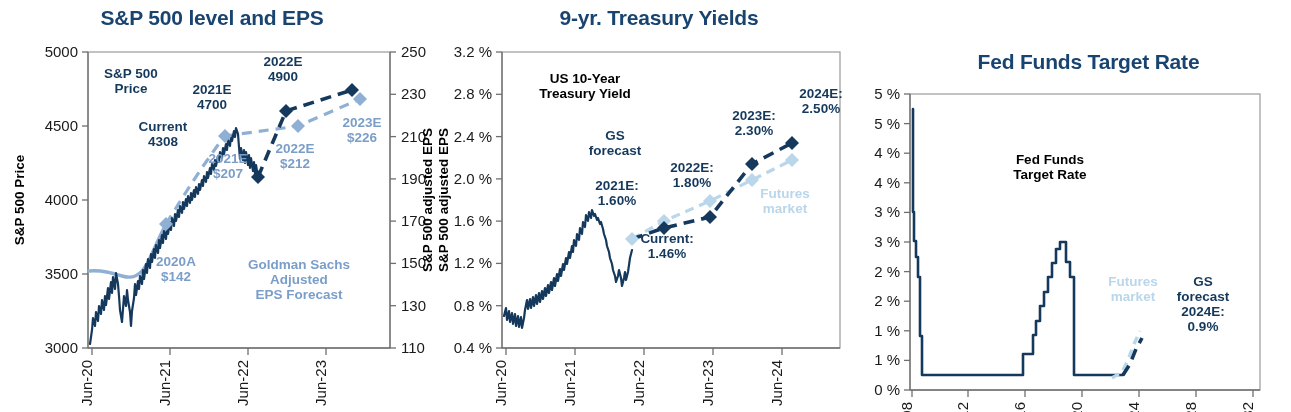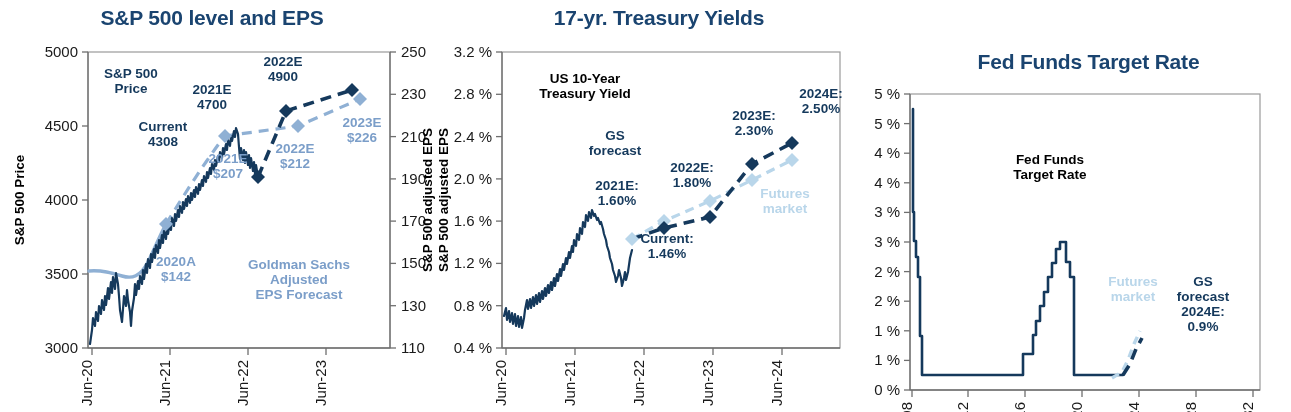--- a/index.html
+++ b/index.html
@@ -161,21 +161,21 @@
       <text class="ann ann-blue" x="176" y="266" text-anchor="middle">2020A</text>
       <text class="ann ann-blue" x="176" y="281" text-anchor="middle">$142</text>
 
       <text class="ann ann-blue" x="299" y="269" text-anchor="middle">Goldman Sachs</text>
       <text class="ann ann-blue" x="299" y="284" text-anchor="middle">Adjusted</text>
       <text class="ann ann-blue" x="299" y="299" text-anchor="middle">EPS Forecast</text>
     </svg>
   </div>
 
   <div class="panel p2">
-    <div class="chart-title">17-yr. Treasury Yields</div>
+    <div class="chart-title">9-yr. Treasury Yields</div>
 
     <svg width="430" height="412" viewBox="0 0 430 412">
 
       <rect class="frame" x="62" y="52" width="338" height="296"></rect>
       <line class="axisline" x1="62" y1="52" x2="62" y2="348"></line>
       <line class="axisline" x1="62" y1="348" x2="400" y2="348"></line>
 
       <g>
         <line class="tickmark" x1="56" y1="348" x2="62" y2="348"></line>
         <line class="tickmark" x1="56" y1="305.7" x2="62" y2="305.7"></line>

